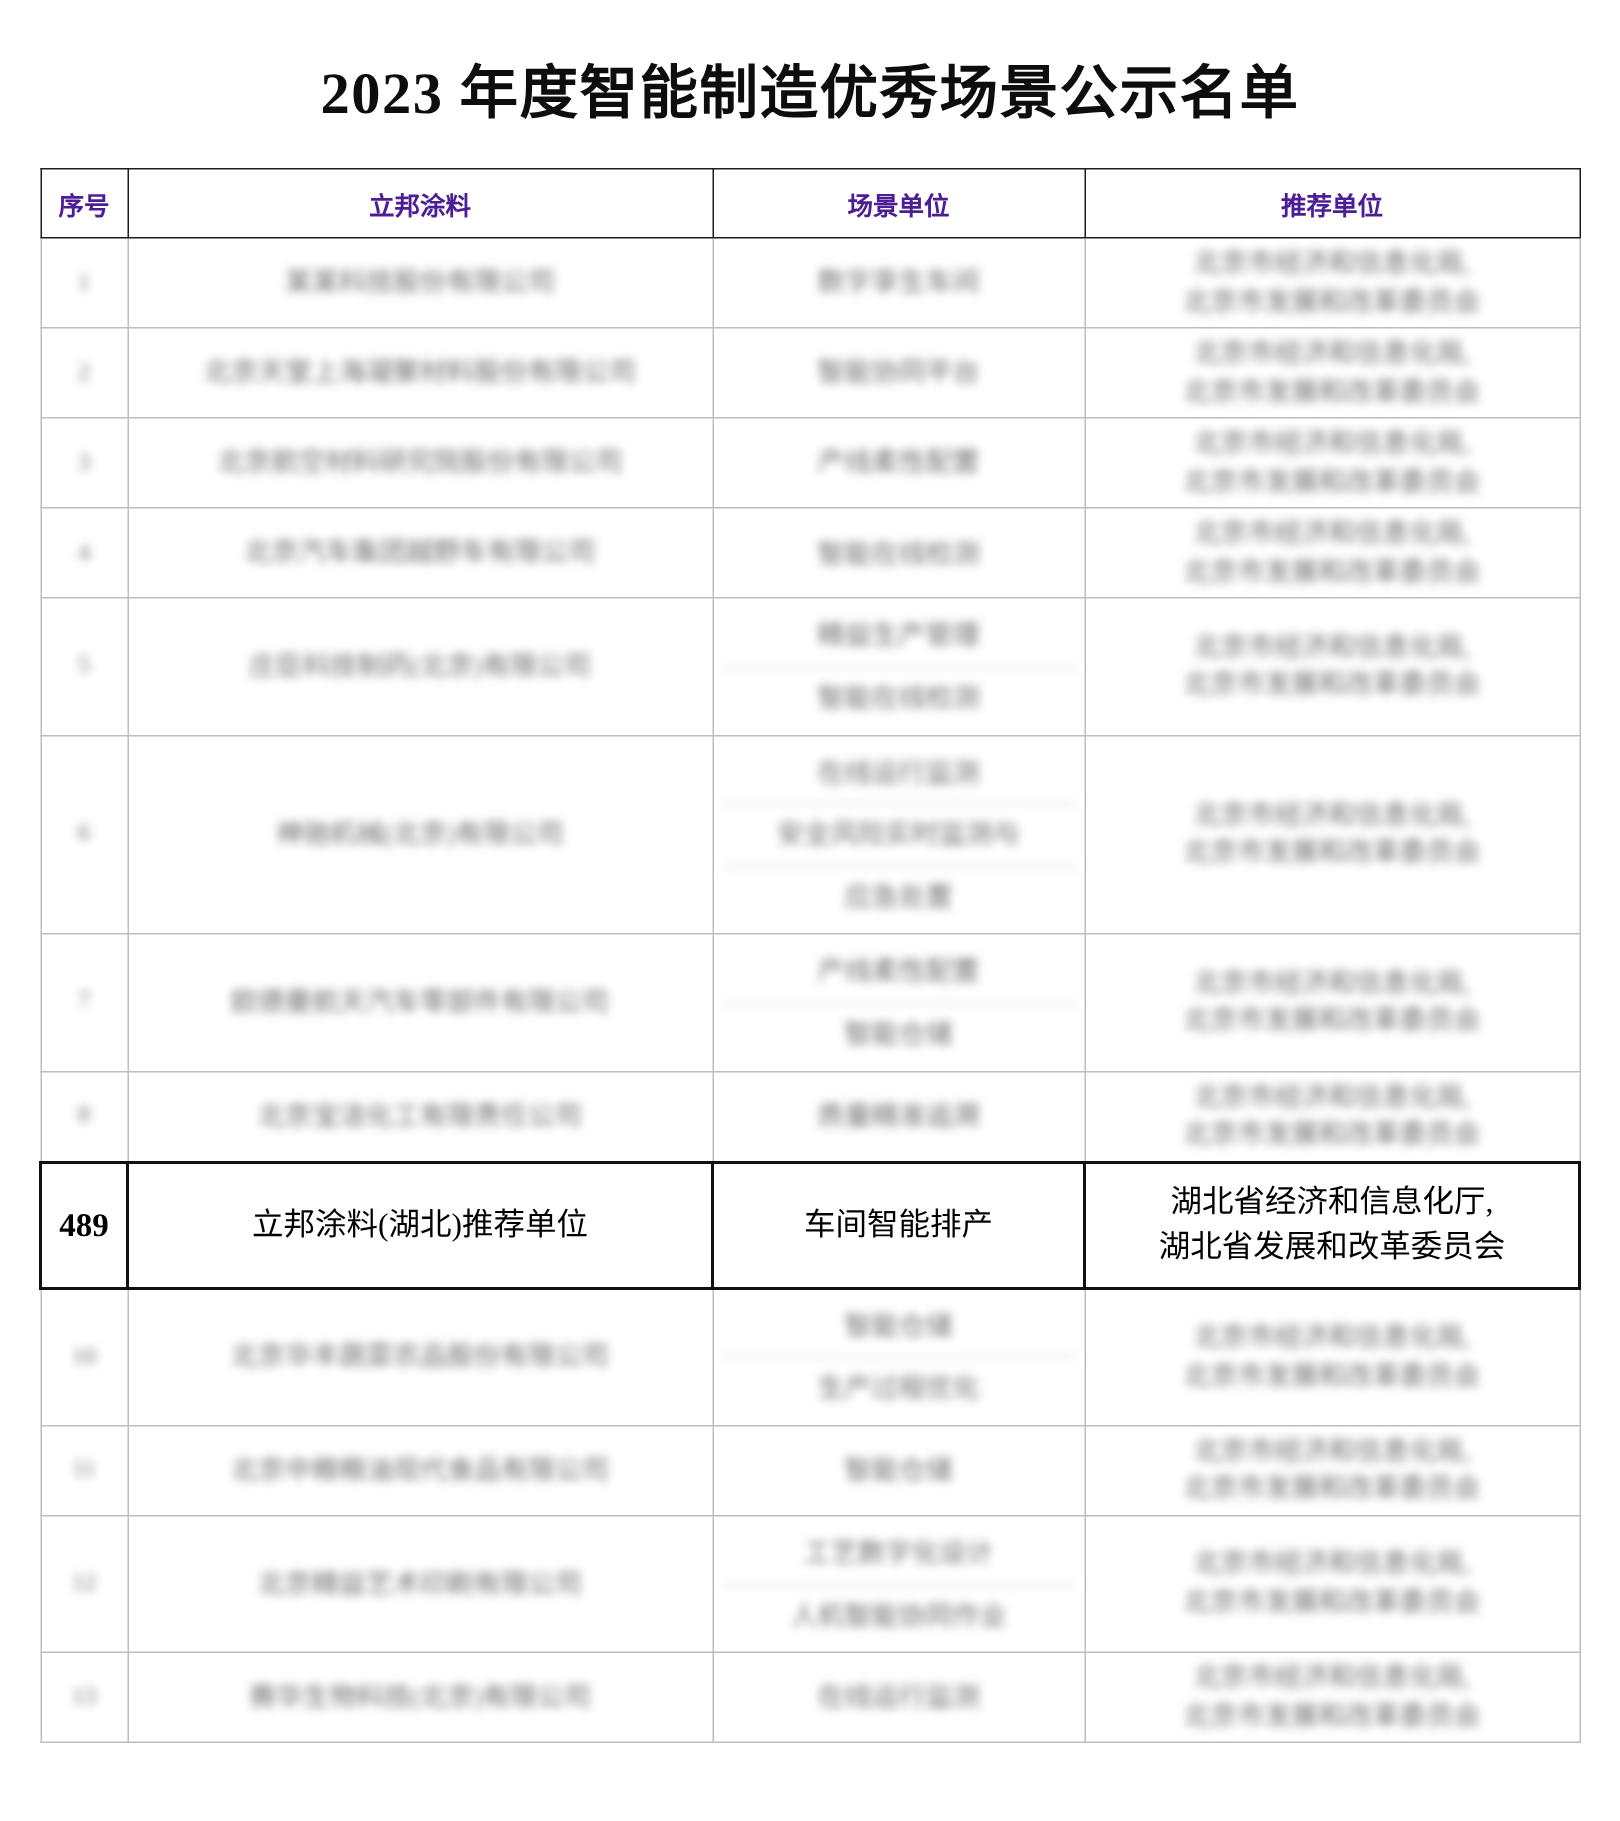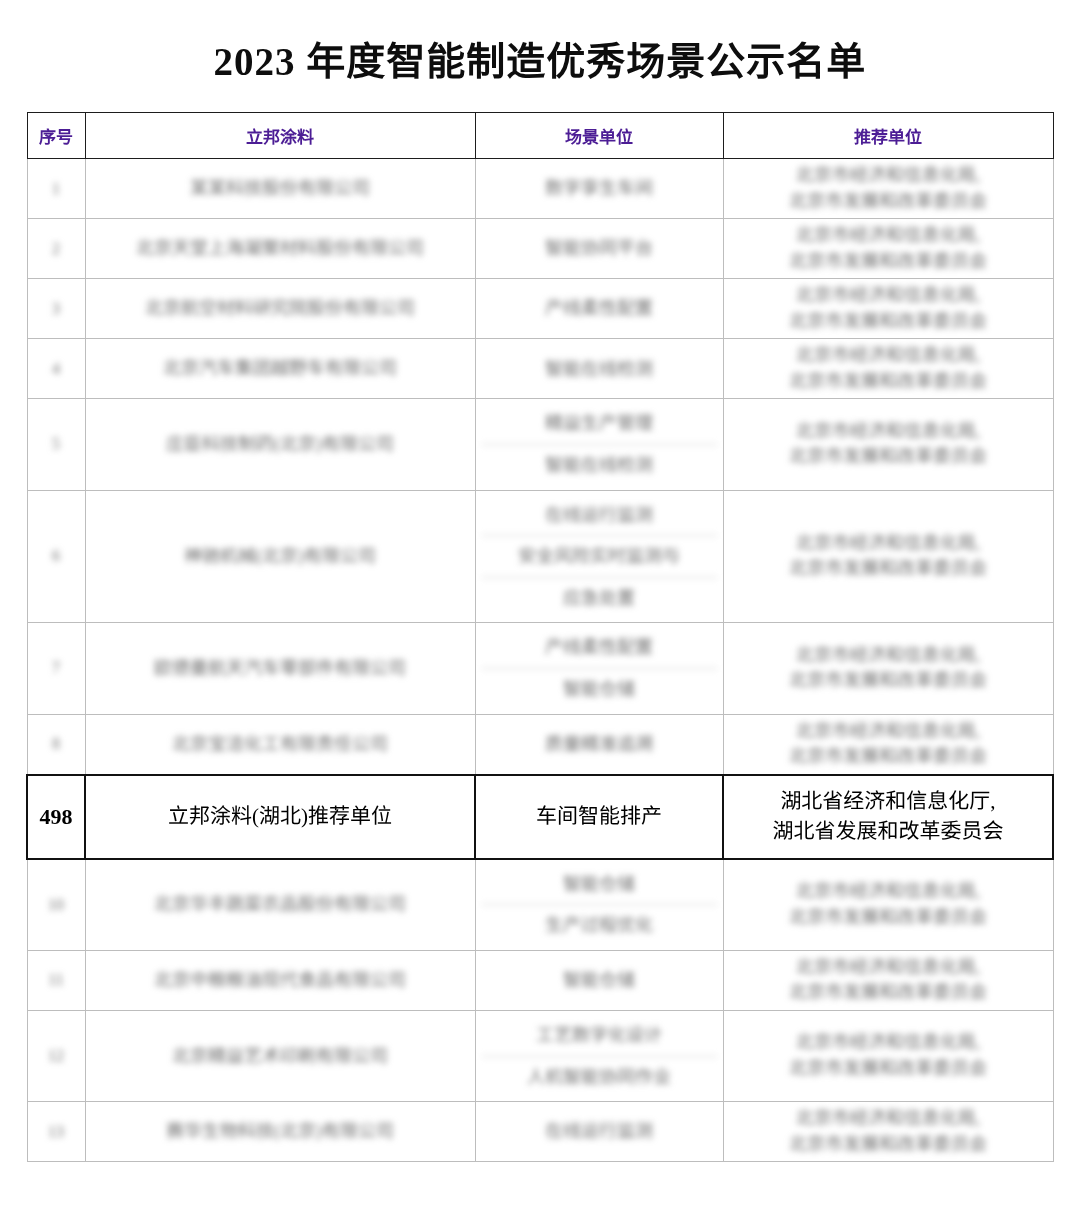--- a/index.html
+++ b/index.html
@@ -236,21 +236,21 @@
             </div>
           </td>
           <td>
             <div class="rec-lines">
               <span>北京市经济和信息化局,</span>
               <span>北京市发展和改革委员会</span>
             </div>
           </td>
         </tr>
         <tr class="highlight">
-          <td class="idx">498</td>
+          <td class="idx">489</td>
           <td>立邦涂料(湖北)推荐单位</td>
           <td>
             <div class="cell-stack">
               <span>车间智能排产</span>
             </div>
           </td>
           <td>
             <div class="rec-lines">
               <span>湖北省经济和信息化厅,</span>
               <span>湖北省发展和改革委员会</span>

